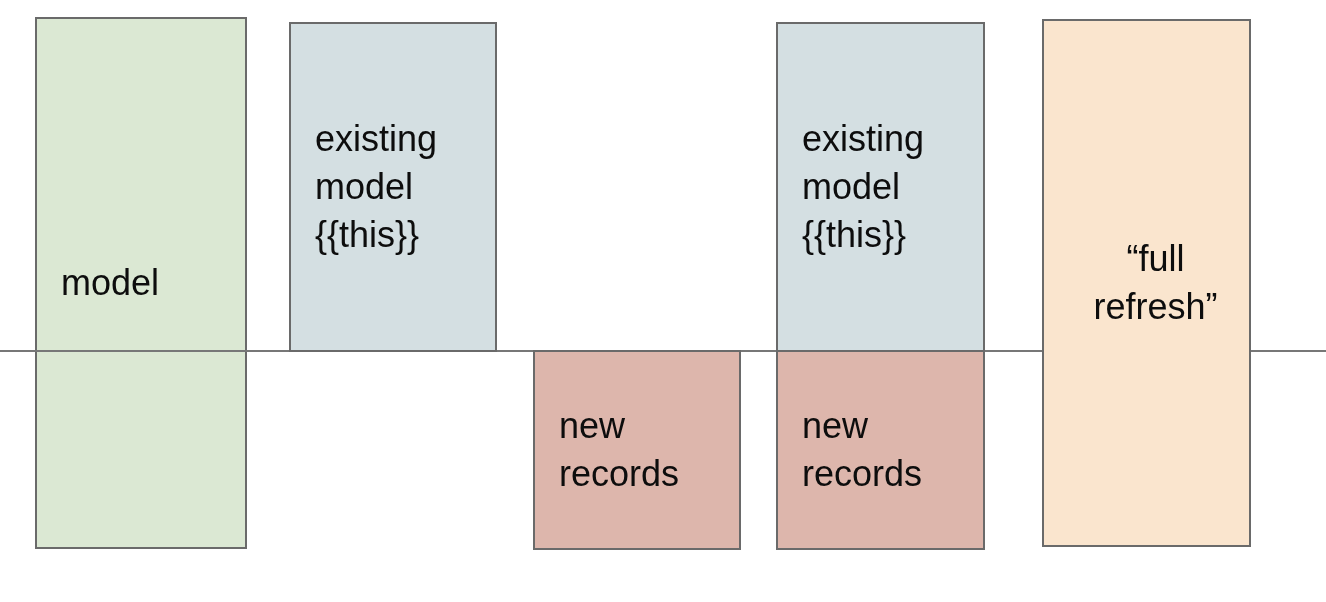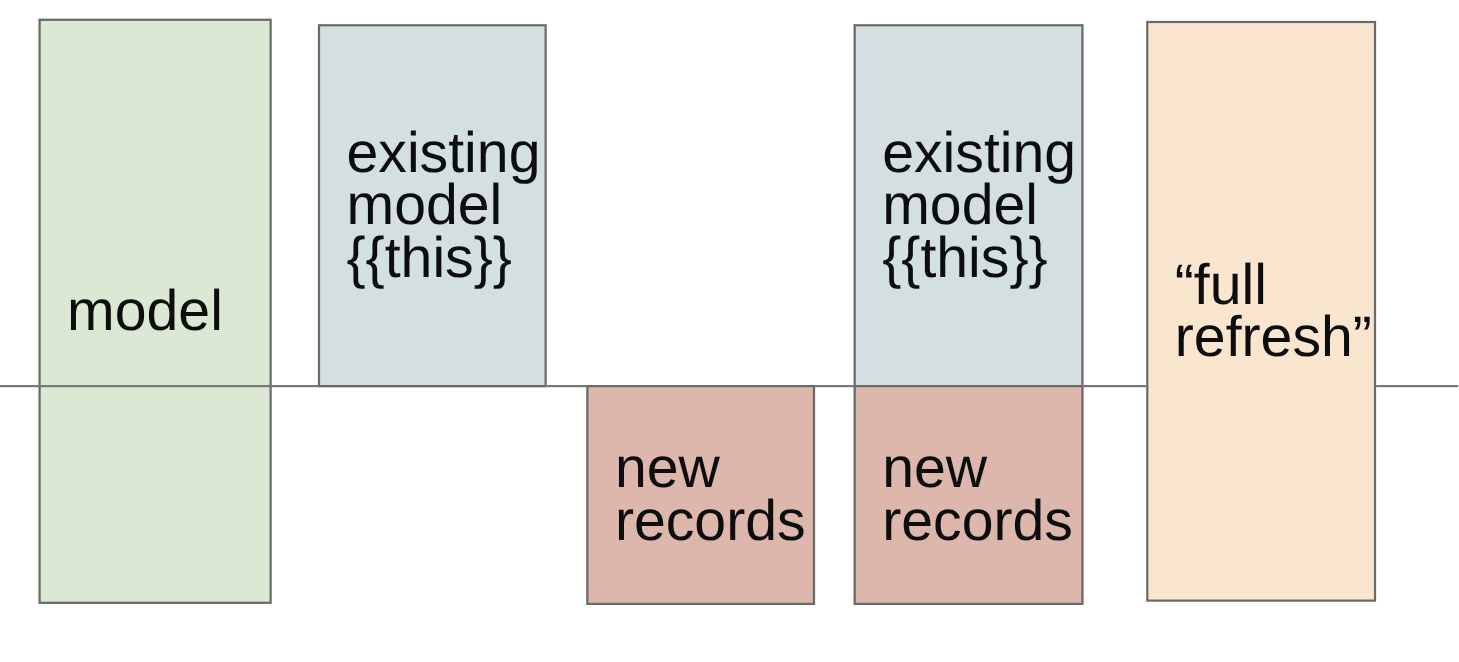--- a/index.html
+++ b/index.html
@@ -25,21 +25,21 @@
     z-index: 2;
   }
   .box {
     position: absolute;
     box-sizing: border-box;
     border: 2px solid #6a6a6a;
     display: flex;
     align-items: center;
     padding-left: 24px;
     padding-right: 6px;
-    font-size: 52px;
+    font-size: 36px;
     line-height: 48px;
     color: #0d0d0d;
   }
   .box .box-label {
     display: block;
     word-spacing: normal;
   }
   
   .box-source        { left: 35px;   top: 17px;  width: 212px; height: 532px; z-index: 1; }
   .box-existing-1    { left: 289px;  top: 22px;  width: 208px; height: 330px; z-index: 3; }
@@ -68,17 +68,17 @@
   </div>
 
   <div class="box box-existing-2" style="background-color: rgb(212, 223, 226); border-color: rgb(106, 106, 106);">
     <span class="box-label">existing model {{this}}</span>
   </div>
 
   <div class="box box-new-2" style="background-color: rgb(221, 182, 172); border-color: rgb(106, 106, 106);">
     <span class="box-label">new records</span>
   </div>
 
-  <div class="box box-full-refresh" style="background-color: rgb(250, 229, 206); border-color: rgb(106, 106, 106);">
+  <div class="box box-full-refresh" style="background-color: rgb(250, 229, 206); border-color: rgb(106, 106, 106); text-align: center;">
     <span class="box-label">“full refresh”</span>
   </div>
 
 </div>
 
 </body></html>

